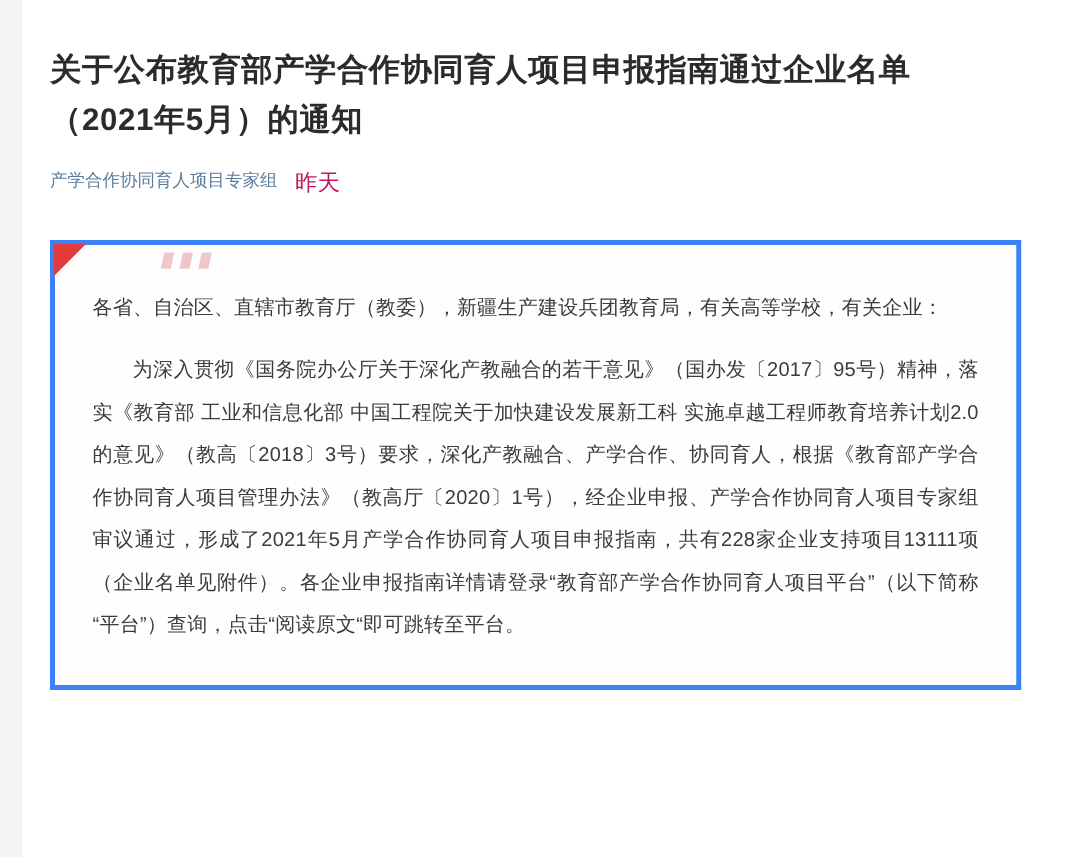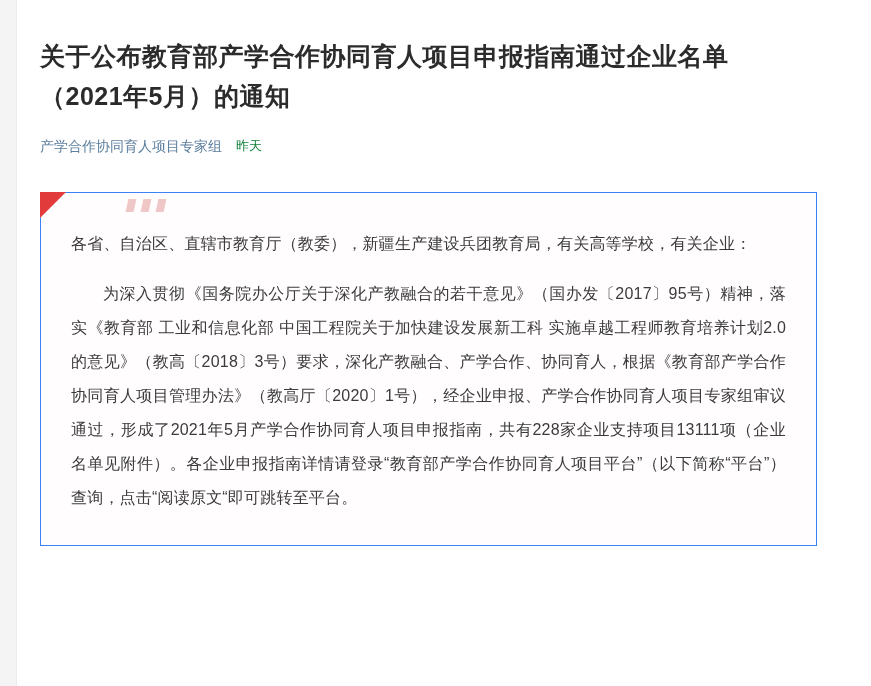--- a/index.html
+++ b/index.html
@@ -46,36 +46,37 @@
     letter-spacing: 0.5px;
     margin: 0 0 0 0;
     padding-top: 6px;
     max-width: 760px;
   }
   .meta-row {
     margin-top: 20px;
     display: flex;
     align-items: center;
     gap: 14px;
+    font-family: Liberation Serif, serif;
   }
   .meta-account {
     font-size: 14px;
     color: #5b7e9e;
     line-height: 20px;
   }
   .meta-time {
-    font-size: 13px;
-    color: #15803d;
+    font-size: 18px;
+    color: #be185d;
     line-height: 20px;
   }
   .quote-block {
     position: relative;
     margin-top: 36px;
     margin-right: 14px;
-    border: 1px solid #3b82f6;
+    border: 4px solid #3b82f6;
     background: #fffdfd;
     padding: 34px 30px 30px 30px;
     box-sizing: border-box;
   }
   .quote-corner {
     position: absolute;
     left: -1px;
     top: -1px;
     width: 0;
     height: 0;

